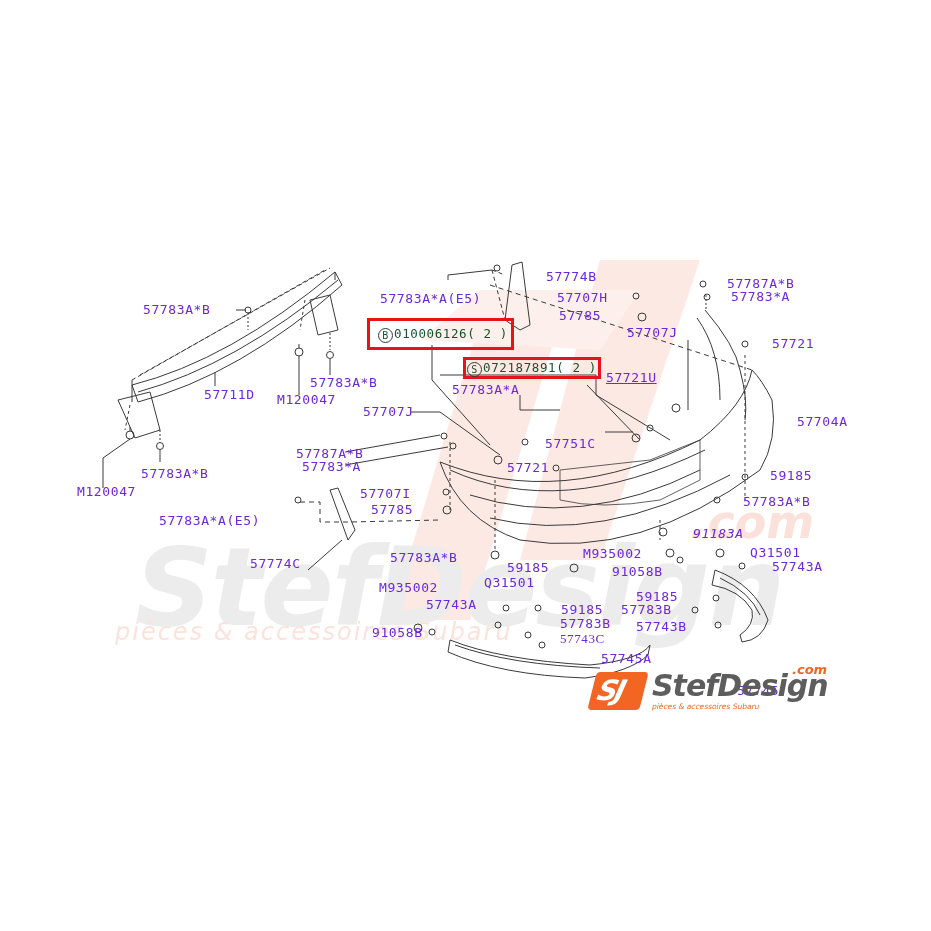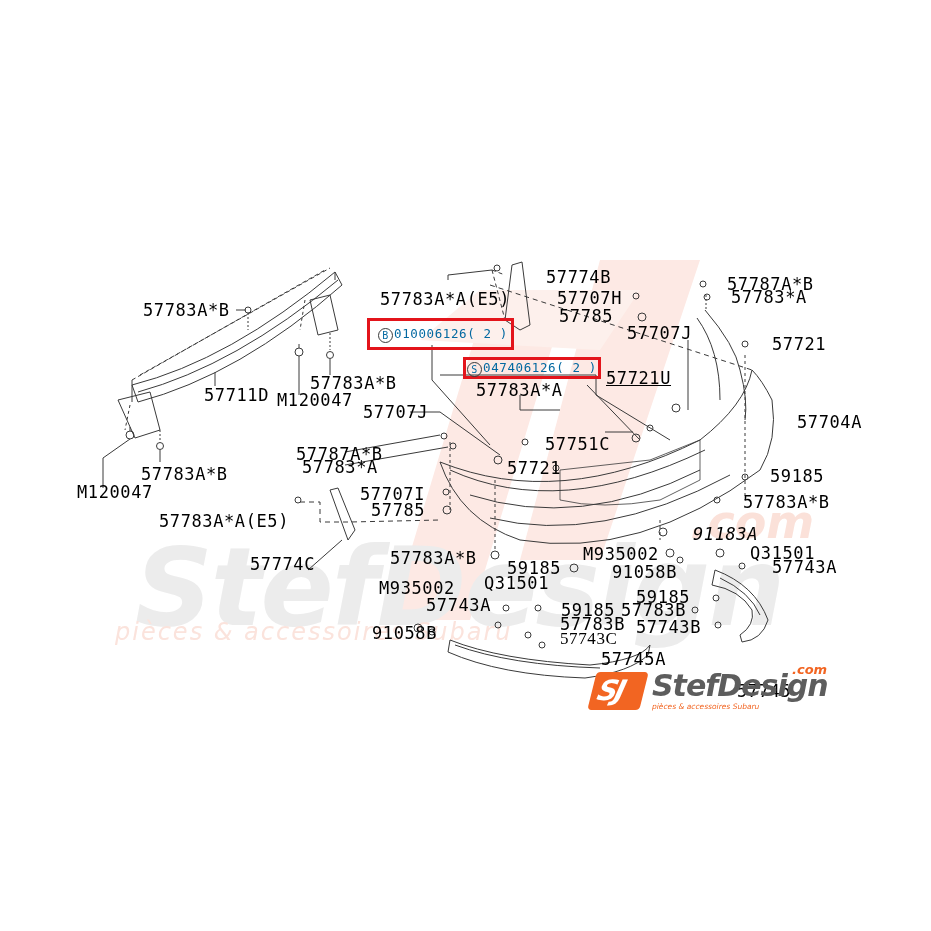--- a/index.html
+++ b/index.html
@@ -1,20 +1,20 @@
 <!DOCTYPE html>
 <html><head>
 <meta charset="utf-8">
 <style>
   html, body { margin: 0; padding: 0; background: #ffffff; }
   body { width: 931px; height: 931px; position: relative; overflow: hidden; font-family: "DejaVu Sans Mono", "Liberation Mono", monospace; }
   .canvas { position: absolute; left: 0; top: 0; width: 931px; height: 931px; }
-  .label { position: absolute; font-size: 17px; color: #000000; letter-spacing: 0.6px; white-space: nowrap; line-height: 14px; }
+  .label { position: absolute; font-size: 13px; color: #6d28d9; letter-spacing: 0.6px; white-space: nowrap; line-height: 14px; }
   .callout { position: absolute; border: 3px solid #e3141b; box-sizing: border-box; }
-  .callout-text { position: absolute; font-size: 12.5px; color: #0369a1; letter-spacing: 0.6px; white-space: nowrap; line-height: 14px; }
+  .callout-text { position: absolute; font-size: 12.5px; color: #14532d; letter-spacing: 0.6px; white-space: nowrap; line-height: 14px; }
   .circ { display: inline-block; width: 13px; height: 13px; border: 1px solid #3a3a3a; border-radius: 50%; text-align: center; line-height: 13px; font-size: 10px; margin-right: 1px; vertical-align: -1px; }
   .wm-big { position: absolute; left: 135px; top: 525px; font-family: "DejaVu Sans", sans-serif; font-size: 108px; font-style: italic; font-weight: bold; color: #ececec; letter-spacing: -2px; white-space: nowrap; }
   .wm-sub { position: absolute; left: 115px; top: 618px; font-family: "DejaVu Sans", sans-serif; font-size: 24px; font-style: italic; color: #fbe3dc; white-space: nowrap; letter-spacing: 2px; }
   .wm-com { position: absolute; left: 690px; top: 495px; font-family: "DejaVu Sans", sans-serif; font-size: 46px; font-style: italic; font-weight: bold; color: #fbe1d9; white-space: nowrap; }
   .logo { position: absolute; left: 592px; top: 668px; width: 260px; height: 50px; }
   .logo-mark { position: absolute; left: 0; top: 4px; width: 52px; height: 38px; background: #f26522; transform: skewX(-14deg); border-radius: 4px; }
   .logo-mark span { position: absolute; left: 6px; top: 2px; color: #fff; font-family: "DejaVu Sans", sans-serif; font-weight: bold; font-style: italic; font-size: 28px; letter-spacing: -3px; }
   .logo-name { position: absolute; left: 60px; top: 0px; font-family: "DejaVu Sans", sans-serif; font-style: italic; font-weight: bold; font-size: 30px; color: #5d5d5d; letter-spacing: -1px; white-space: nowrap; }
   .logo-com { position: absolute; left: 200px; top: -6px; font-family: "DejaVu Sans", sans-serif; font-style: italic; font-weight: bold; font-size: 13px; color: #f26522; }
   .logo-tag { position: absolute; left: 60px; top: 34px; font-family: "DejaVu Sans", sans-serif; font-style: italic; font-size: 7.5px; color: #f26522; white-space: nowrap; }
@@ -144,39 +144,39 @@
         <circle cx="718" cy="625" r="3"></circle>
     </g>
   </svg>
 
   <div class="callout" style="left:367px;top:318px;width:147px;height:32px;"></div>
   <div class="callout-text" style="left:378px;top:327px;">
     <span class="circ">B</span><span>010006126</span><span>( 2 )</span>
   </div>
   <div class="callout" style="left:463px;top:357px;width:138px;height:22px;"></div>
   <div class="callout-text" style="left:467px;top:361px;">
-    <span class="circ">S</span><span>047406126</span><span>( 2 )</span>
+    <span class="circ">S</span><span>072187891</span><span>( 2 )</span>
   </div>
 
   <div class="label" style="left:143px;top:303px;">57783A*B</div>
   <div class="label" style="left:204px;top:388px;">57711D</div>
   <div class="label" style="left:277px;top:393px;">M120047</div>
   <div class="label" style="left:310px;top:376px;">57783A*B</div>
   <div class="label" style="left:141px;top:467px;">57783A*B</div>
   <div class="label" style="left:77px;top:485px;">M120047</div>
   <div class="label" style="left:380px;top:292px;">57783A*A(E5)</div>
   <div class="label" style="left:546px;top:270px;">57774B</div>
   <div class="label" style="left:557px;top:291px;">57707H</div>
   <div class="label" style="left:559px;top:309px;">57785</div>
   <div class="label" style="left:727px;top:277px;">57787A*B</div>
   <div class="label" style="left:731px;top:290px;">57783*A</div>
   <div class="label" style="left:627px;top:326px;">57707J</div>
   <div class="label" style="left:772px;top:337px;">57721</div>
   <div class="label" style="left:606px;top:371px;text-decoration:underline;">57721U</div>
-  <div class="label" style="left:476px;top:383px;">57783A*A</div>
+  <div class="label" style="left:452px;top:383px;">57783A*A</div>
   <div class="label" style="left:545px;top:437px;">57751C</div>
   <div class="label" style="left:797px;top:415px;">57704A</div>
   <div class="label" style="left:363px;top:405px;">57707J</div>
   <div class="label" style="left:296px;top:447px;">57787A*B</div>
   <div class="label" style="left:302px;top:460px;">57783*A</div>
   <div class="label" style="left:507px;top:461px;">57721</div>
   <div class="label" style="left:360px;top:487px;">57707I</div>
   <div class="label" style="left:371px;top:503px;">57785</div>
   <div class="label" style="left:159px;top:514px;">57783A*A(E5)</div>
   <div class="label" style="left:250px;top:557px;">57774C</div>

